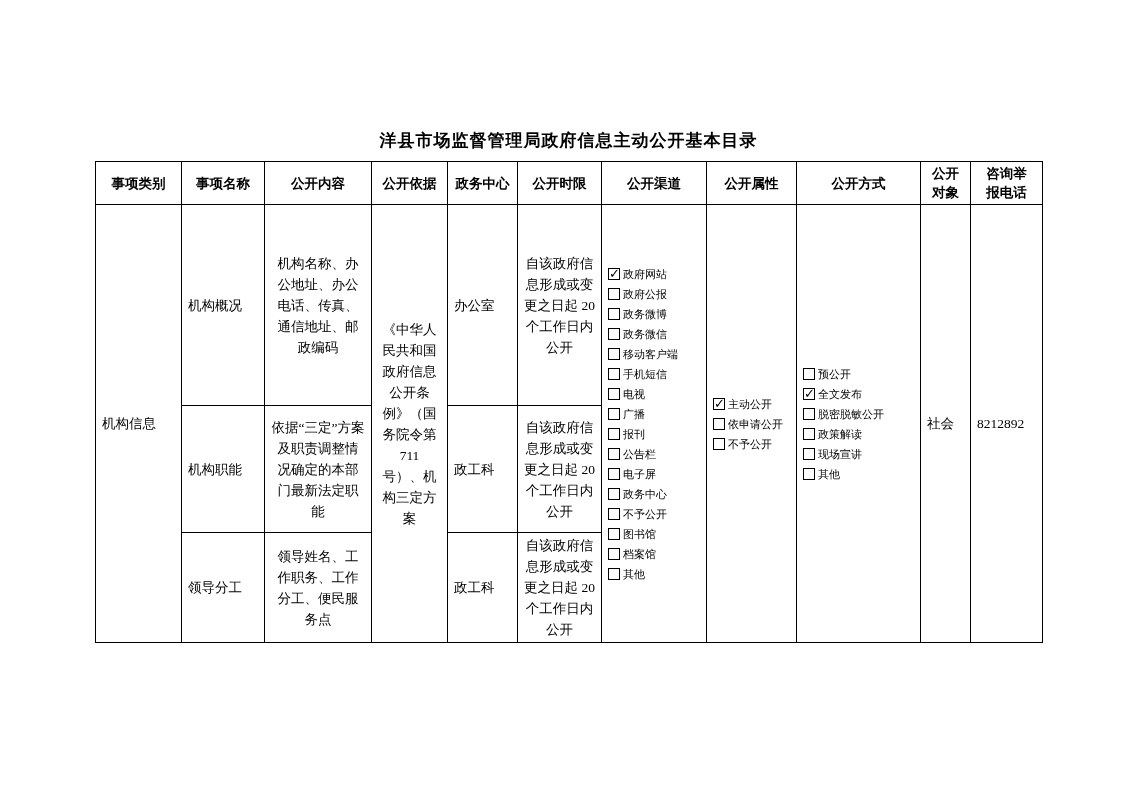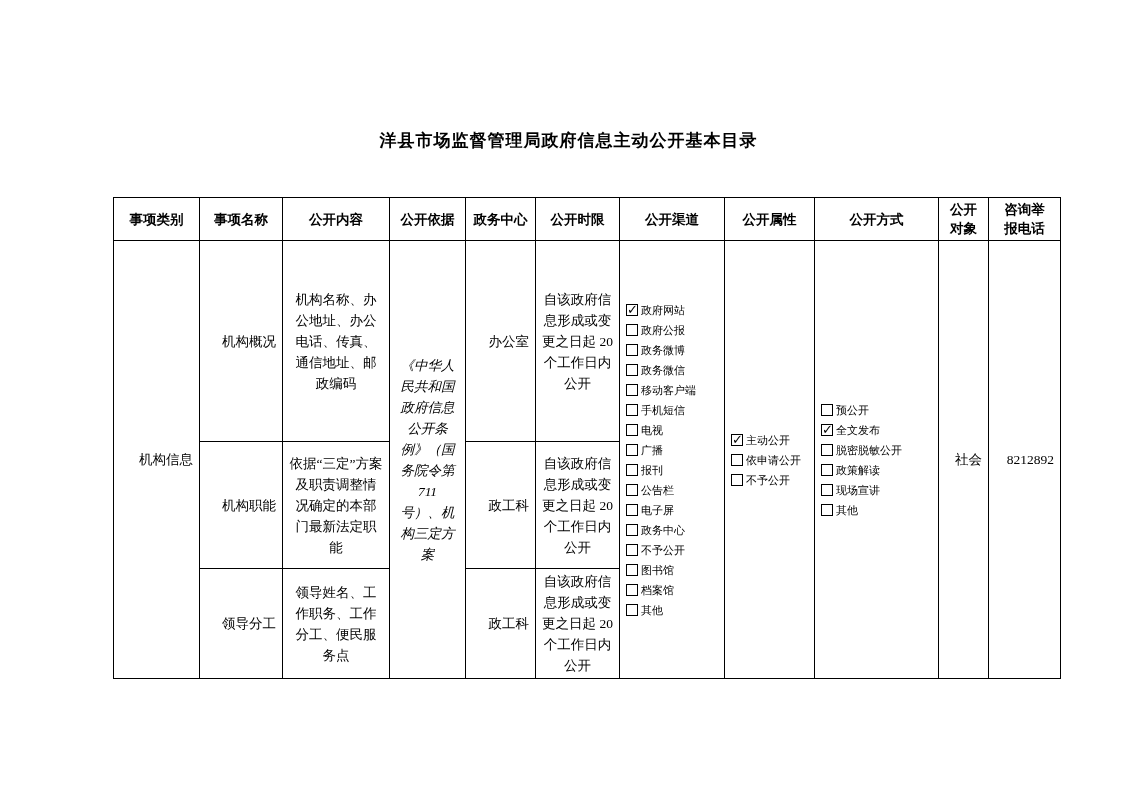--- a/index.html
+++ b/index.html
@@ -6,38 +6,38 @@
   body{
     width:1122px;height:793px;background:#ffffff;position:relative;overflow:hidden;
     font-family:"Liberation Serif","DejaVu Serif",serif;color:#000;
   }
   .page-title{
     position:absolute;left:95px;top:125px;width:947px;height:32px;
     text-align:center;font-size:17px;font-weight:bold;letter-spacing:1px;
     line-height:32px;white-space:nowrap;
   }
   table.catalog{
-    position:absolute;left:113px;top:161px;width:947px;
-    border-collapse:collapse;table-layout:fixed;margin-top:36px;
+    position:absolute;left:95px;top:161px;width:947px;
+    border-collapse:collapse;table-layout:fixed;
   }
   table.catalog td, table.catalog th{
     border:1px solid #000;overflow:hidden;vertical-align:middle;
     font-size:13.5px;line-height:21px;padding:2px 6px;
   }
   table.catalog th{
     font-weight:bold;text-align:center;white-space:pre-line;
     line-height:19px;padding:2px 2px;
   }
   tr.head{height:42px;}
   tr.r1{height:201px;}
   tr.r2{height:127px;}
   tr.r3{height:103px;}
-  td.center{text-align:right;}
+  td.center{text-align:left;}
   td.lft{text-align:center;}
-  td.basis{padding:2px 6px;font-style:italic;}
+  td.basis{padding:2px 6px;}
   td.cbcell{padding:2px 0 2px 7px;}
   .cbline{white-space:nowrap;line-height:20px;height:20px;}
   .cb{
     display:inline-block;width:12px;height:12px;border:1px solid #000;
     margin-right:3px;position:relative;vertical-align:-2px;box-sizing:border-box;
   }
   .cb.checked::after{
     content:"\2713";position:absolute;left:0;top:-5px;font-size:13px;
     font-family:"DejaVu Sans",sans-serif;color:#000;
   }

